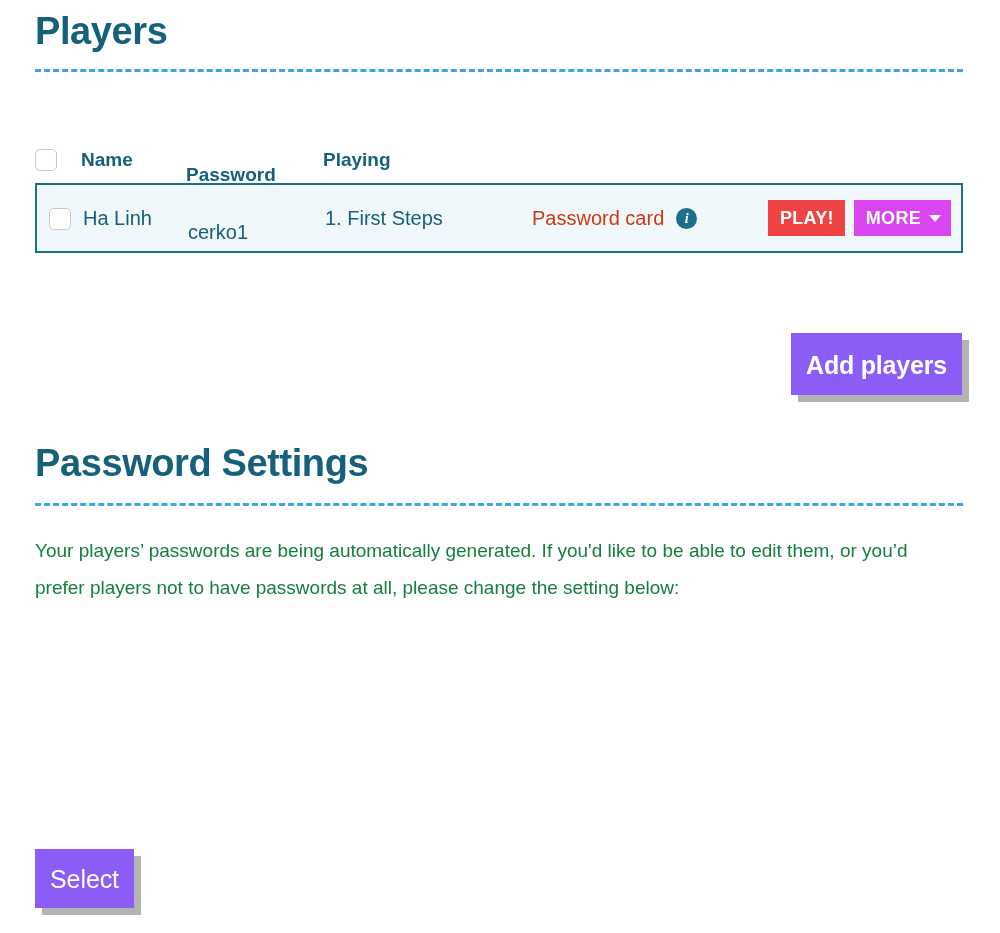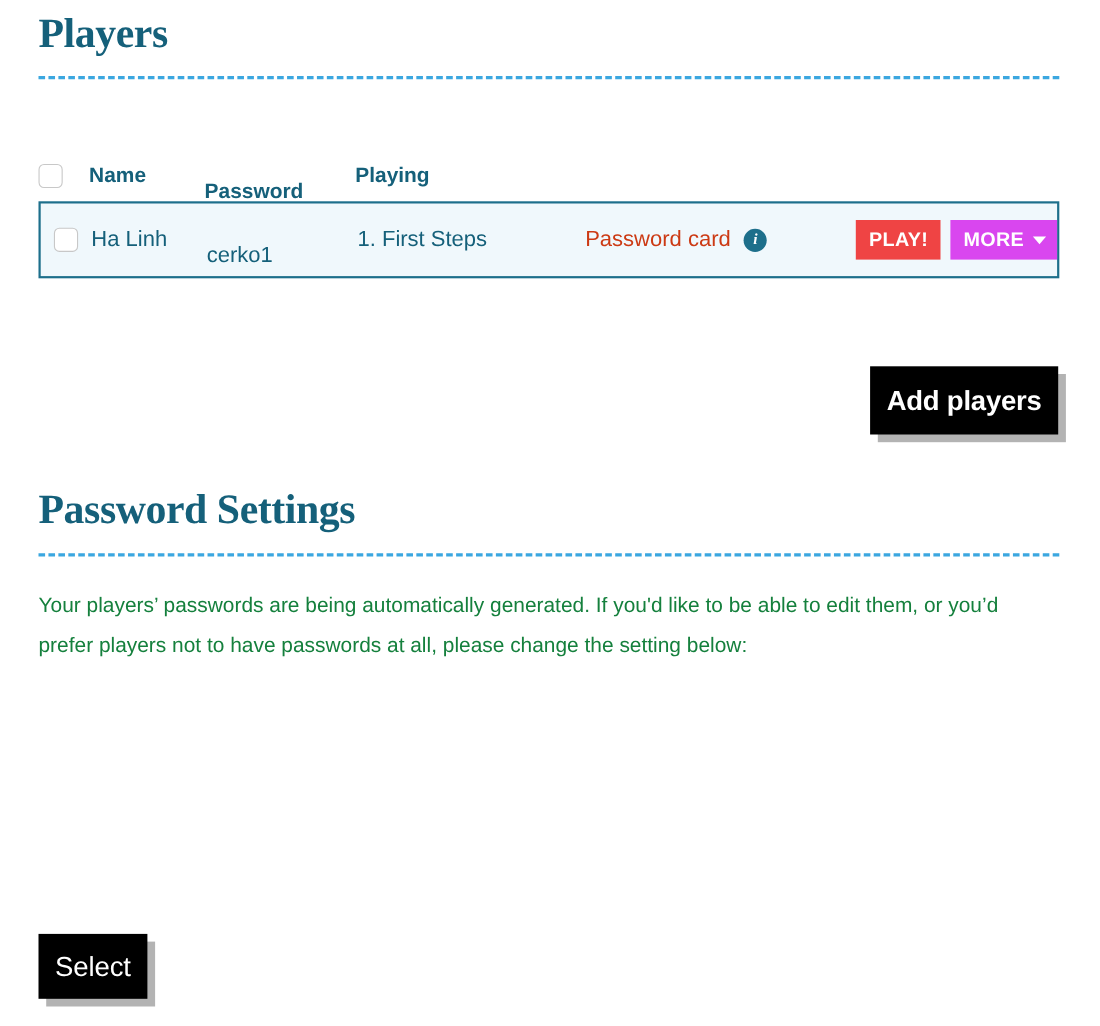--- a/index.html
+++ b/index.html
@@ -25,21 +25,21 @@
   }
 
   
   .section-title {
     font-size: 38px;
     font-weight: bold;
     color: #15607a;
     letter-spacing: -0.4px;
     line-height: 1;
     margin: 0;
-    font-family: Liberation Serif, serif;
+    font-family: Liberation Sans, sans-serif;
   }
 
   .dashed-rule {
     border: 0;
     border-top: 3px dashed #3ba7e0;
     margin: 0;
     height: 0;
   }
 
   
@@ -80,21 +80,21 @@
 
   
   .tbl-row {
     display: flex;
     align-items: center;
     height: 70px;
     margin-top: 8px;
     background: #f0f8fc;
     border: 2px solid #1d6f8b;
     padding-left: 12px;
-    padding-right: 0;
+    padding-right: 10px;
     font-size: 20px;
     color: #15607a;
   }
   .tbl-row .col-check   { flex: 0 0 34px; width: 34px; }
   .tbl-row .col-name    { flex: 0 0 105px; width: 105px; }
   .tbl-row .col-pass    { flex: 0 0 137px; width: 137px; }
   .tbl-row .col-playing { flex: 0 0 207px; width: 207px; }
 
   .card-cell {
     display: flex;
@@ -154,21 +154,21 @@
     width: 0; height: 0;
     border-left: 6px solid transparent;
     border-right: 6px solid transparent;
     border-top: 7px solid #ffffff;
     display: inline-block;
   }
 
   
   .big-btn {
     display: inline-block;
-    background: #000000;
+    background: #8b5cf6;
     color: #ffffff;
     border: 0;
     box-shadow: 7px 7px 0 0 #b3b3b3;
     font-family: "Liberation Sans", sans-serif;
     cursor: pointer;
   }
   #add-players-btn {
     position: absolute;
     left: 791px;
     top: 333px;

